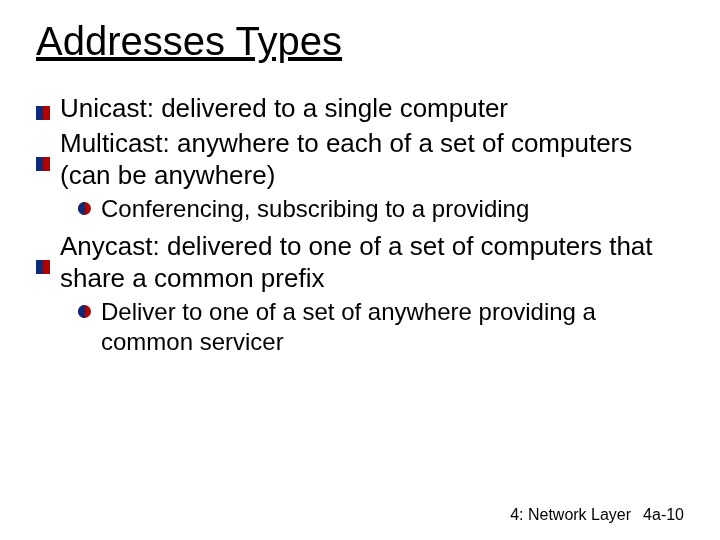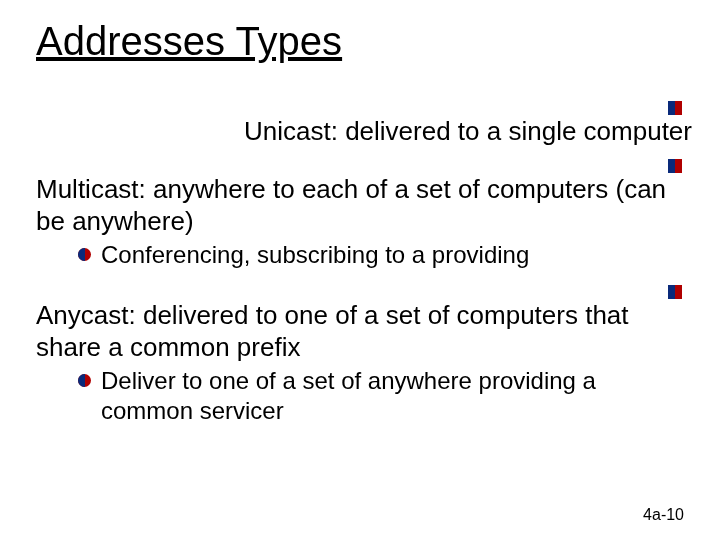--- a/index.html
+++ b/index.html
@@ -9,39 +9,38 @@
     height: 540px;
     background: #ffffff;
     font-family: "Comic Sans MS", "Comic Sans", cursive, sans-serif;
     color: #000;
     overflow: hidden;
   }
   .slide {
     box-sizing: border-box;
     width: 720px;
     height: 540px;
-    padding: 18px 28px 0 36px;
+    padding: 18px 36px 0 36px;
     position: relative;
   }
   .title {
     font-size: 40px;
     text-decoration: underline;
     margin: 0 0 28px 0;
     font-weight: normal;
     line-height: 1.15;
   }
   .content {
     font-size: 26px;
     line-height: 1.25;
   }
   .lvl1 {
     display: flex;
-    align-items: flex-end;
+    align-items: center;
     margin: 0 0 2px 0;
-    flex-direction: column;
   }
   .lvl1 .bullet-sq {
     width: 14px;
     height: 14px;
     flex: 0 0 14px;
     margin-top: 9px;
     margin-right: 10px;
     position: relative;
   }
   .lvl1 .bullet-sq::before {
@@ -141,16 +140,17 @@
     <div class="lvl2-group">
       <div class="lvl2">
         <span class="bullet-circ"></span>
         <span class="text">Deliver to one of a set of anywhere providing a common servicer</span>
       </div>
     </div>
 
   </div>
 
   <div class="footer">
+    <span>4: Network Layer</span>
     <span class="pagenum">4a-10</span>
   </div>
 
 </div>
 
 </body></html>

